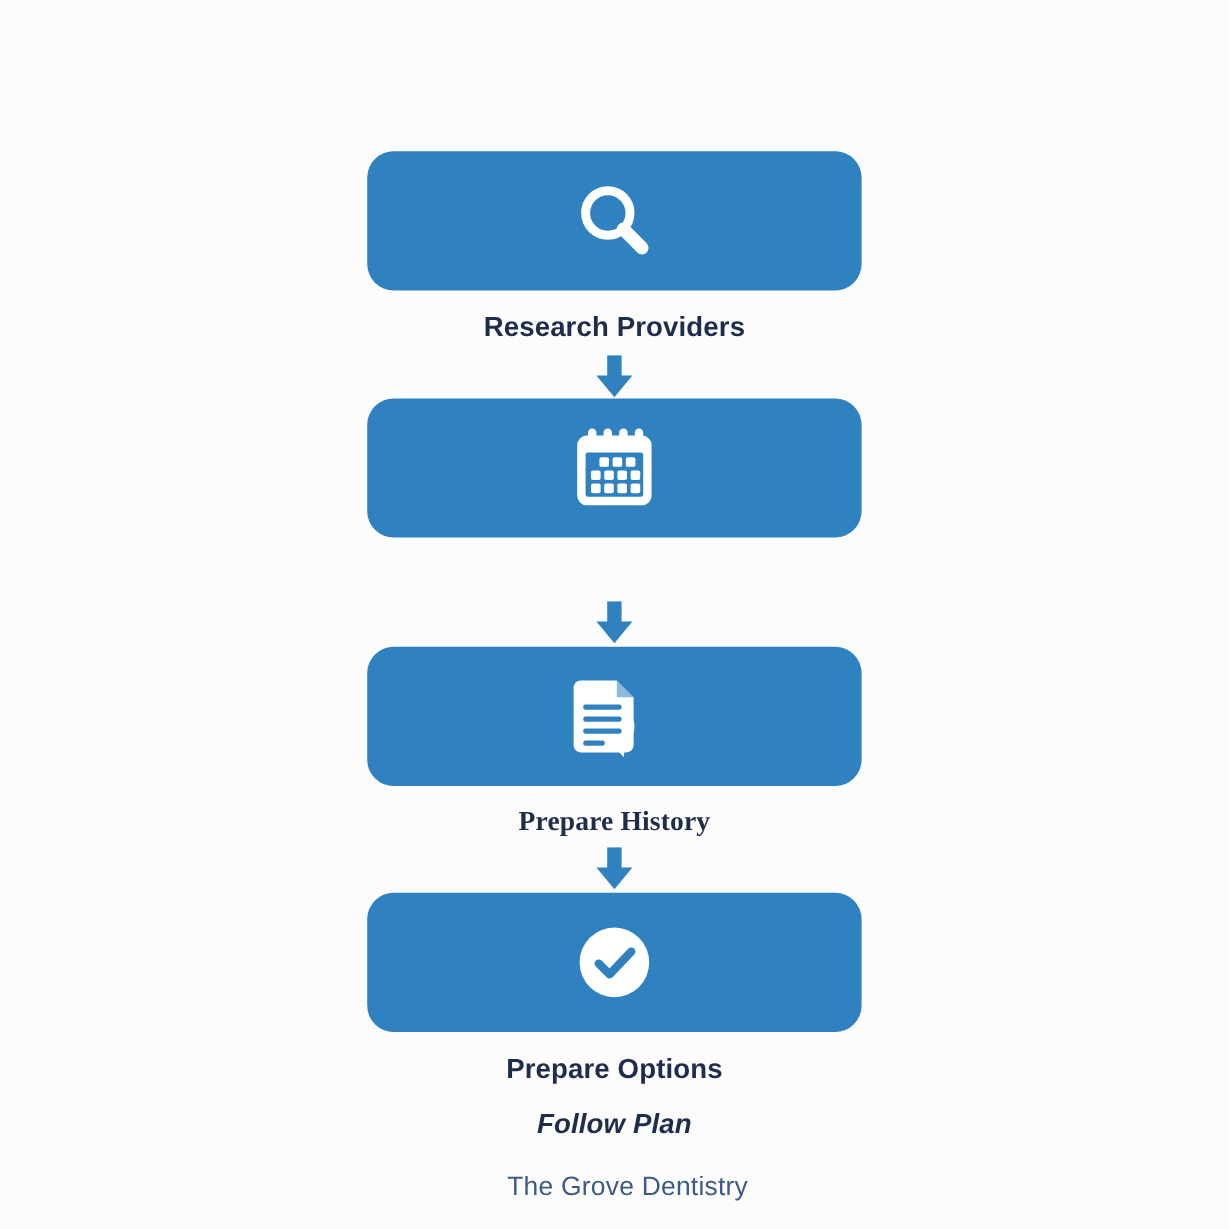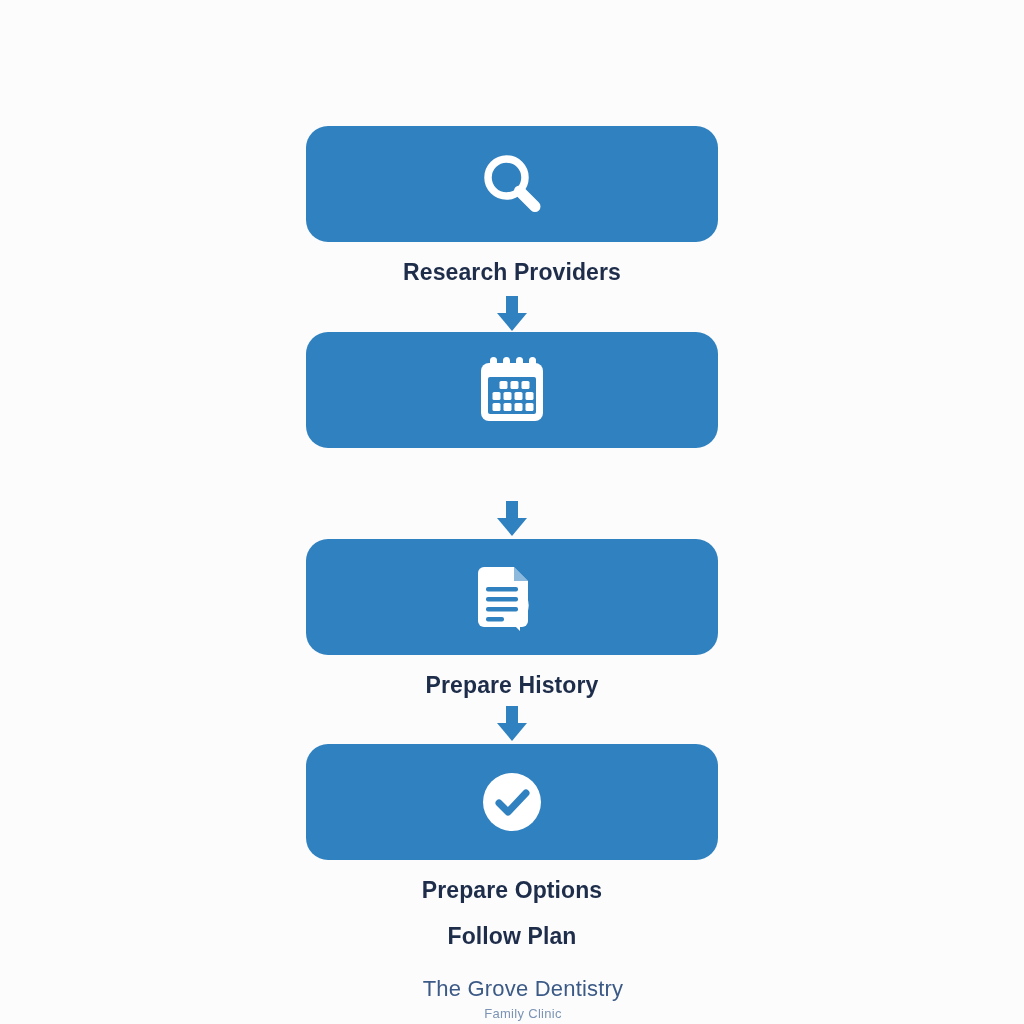--- a/index.html
+++ b/index.html
@@ -58,20 +58,21 @@
 
   .step-label-extra {
     width: 412px;
     text-align: center;
     color: #1e2d4a;
     font-size: 23px;
     font-weight: bold;
     letter-spacing: 0.1px;
     margin-top: 18px;
     line-height: 28px;
+    font-style: italic;
   }
 
   
   .arrow {
     position: absolute;
     left: 495px;
     width: 34px;
     height: 36px;
   }
 
@@ -153,21 +154,21 @@
     </div>
   </div>
 
   <div class="arrow" style="top:501px;">
     <svg width="34" height="36" viewBox="0 0 34 36">
       <rect x="11" y="0" width="12" height="20" fill="#3081c0"></rect>
       <polygon points="2,17 32,17 17,35" fill="#3081c0"></polygon>
     </svg>
   </div>
 
-  <div class="step" style="top:539px;">
+  <div class="step" style="top:539px;font-family:Liberation Serif, serif;">
     <div class="card">
       <svg class="card-icon" width="80" height="76" viewBox="0 0 80 76">
 
         <path d="M48 30 a20 20 0 0 1 0 33 l0 9 l-9 -9 a20 20 0 0 1 0 -33 z" fill="#ffffff"></path>
 
         <path d="M12 8 h30 l14 14 v40 a6 6 0 0 1 -6 6 h-38 a6 6 0 0 1 -6 -6
                  v-48 a6 6 0 0 1 6 -6 z" fill="#ffffff"></path>
         <path d="M42 8 l14 14 h-14 z" fill="#3081c0" opacity="0.55"></path>
 
         <rect x="14" y="28" width="32" height="4.5" rx="2" fill="#3081c0"></rect>
@@ -192,16 +193,15 @@
         <circle cx="31" cy="31" r="29" fill="#ffffff"></circle>
         <path d="M18 32 l9 9 l18 -19" fill="none" stroke="#3081c0" stroke-width="7" stroke-linecap="round" stroke-linejoin="round"></path>
       </svg>
     </div>
     <div class="step-label">Prepare Options</div>
     <div class="step-label-extra">Follow Plan</div>
   </div>
 
   <div class="brand" style="top:976px;">
     <div class="brand-name">The Grove Dentistry</div>
-    <div class="brand-sub">Family Clinic</div>
   </div>
 
 </div>
 
 </body></html>

